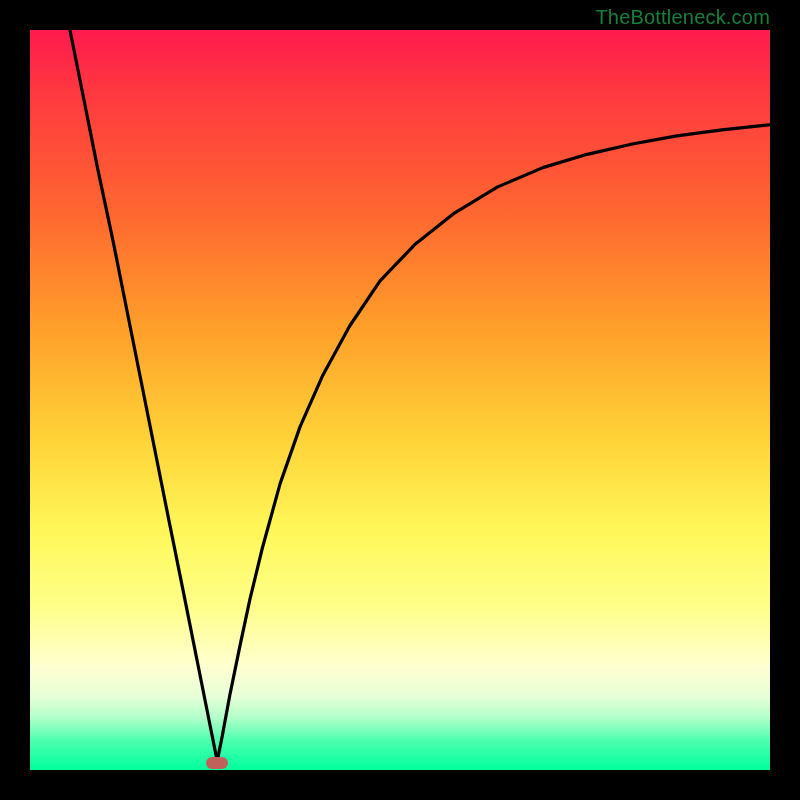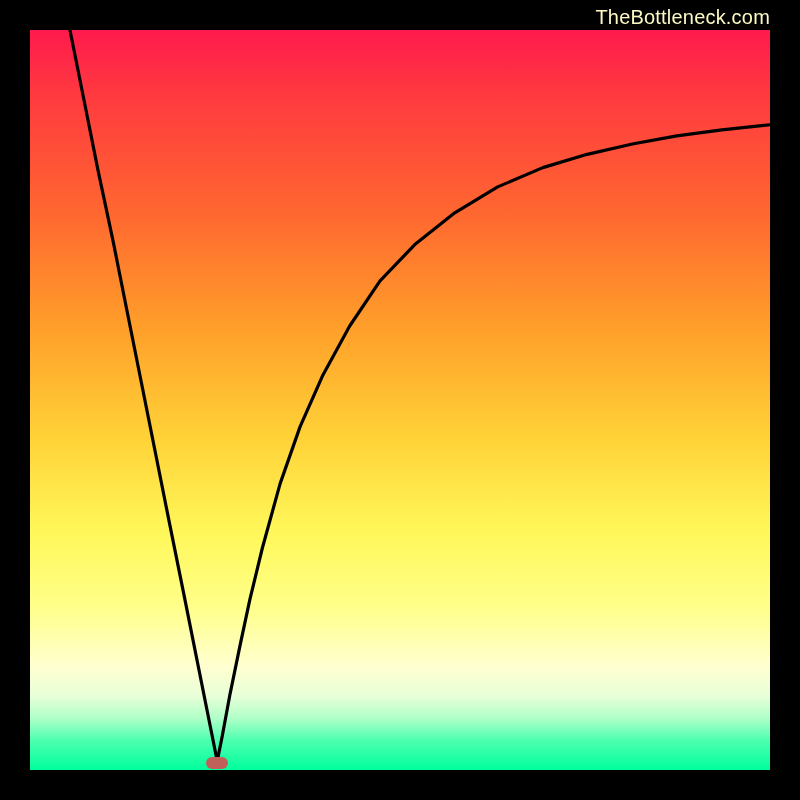--- a/index.html
+++ b/index.html
@@ -39,21 +39,21 @@
     );
   }
   .plot {
     position: absolute;
     left: 0; top: 0;
   }
   .attribution {
     position: absolute;
     top: 6px;
     right: 30px;
-    color: #fef9c3;
+    color: #15803d;
     font-size: 20px;
     font-weight: 500;
     letter-spacing: 0.2px;
   }
   .marker {
     position: absolute;
     width: 22px;
     height: 12px;
     border-radius: 6px;
     background: #c0605a;

